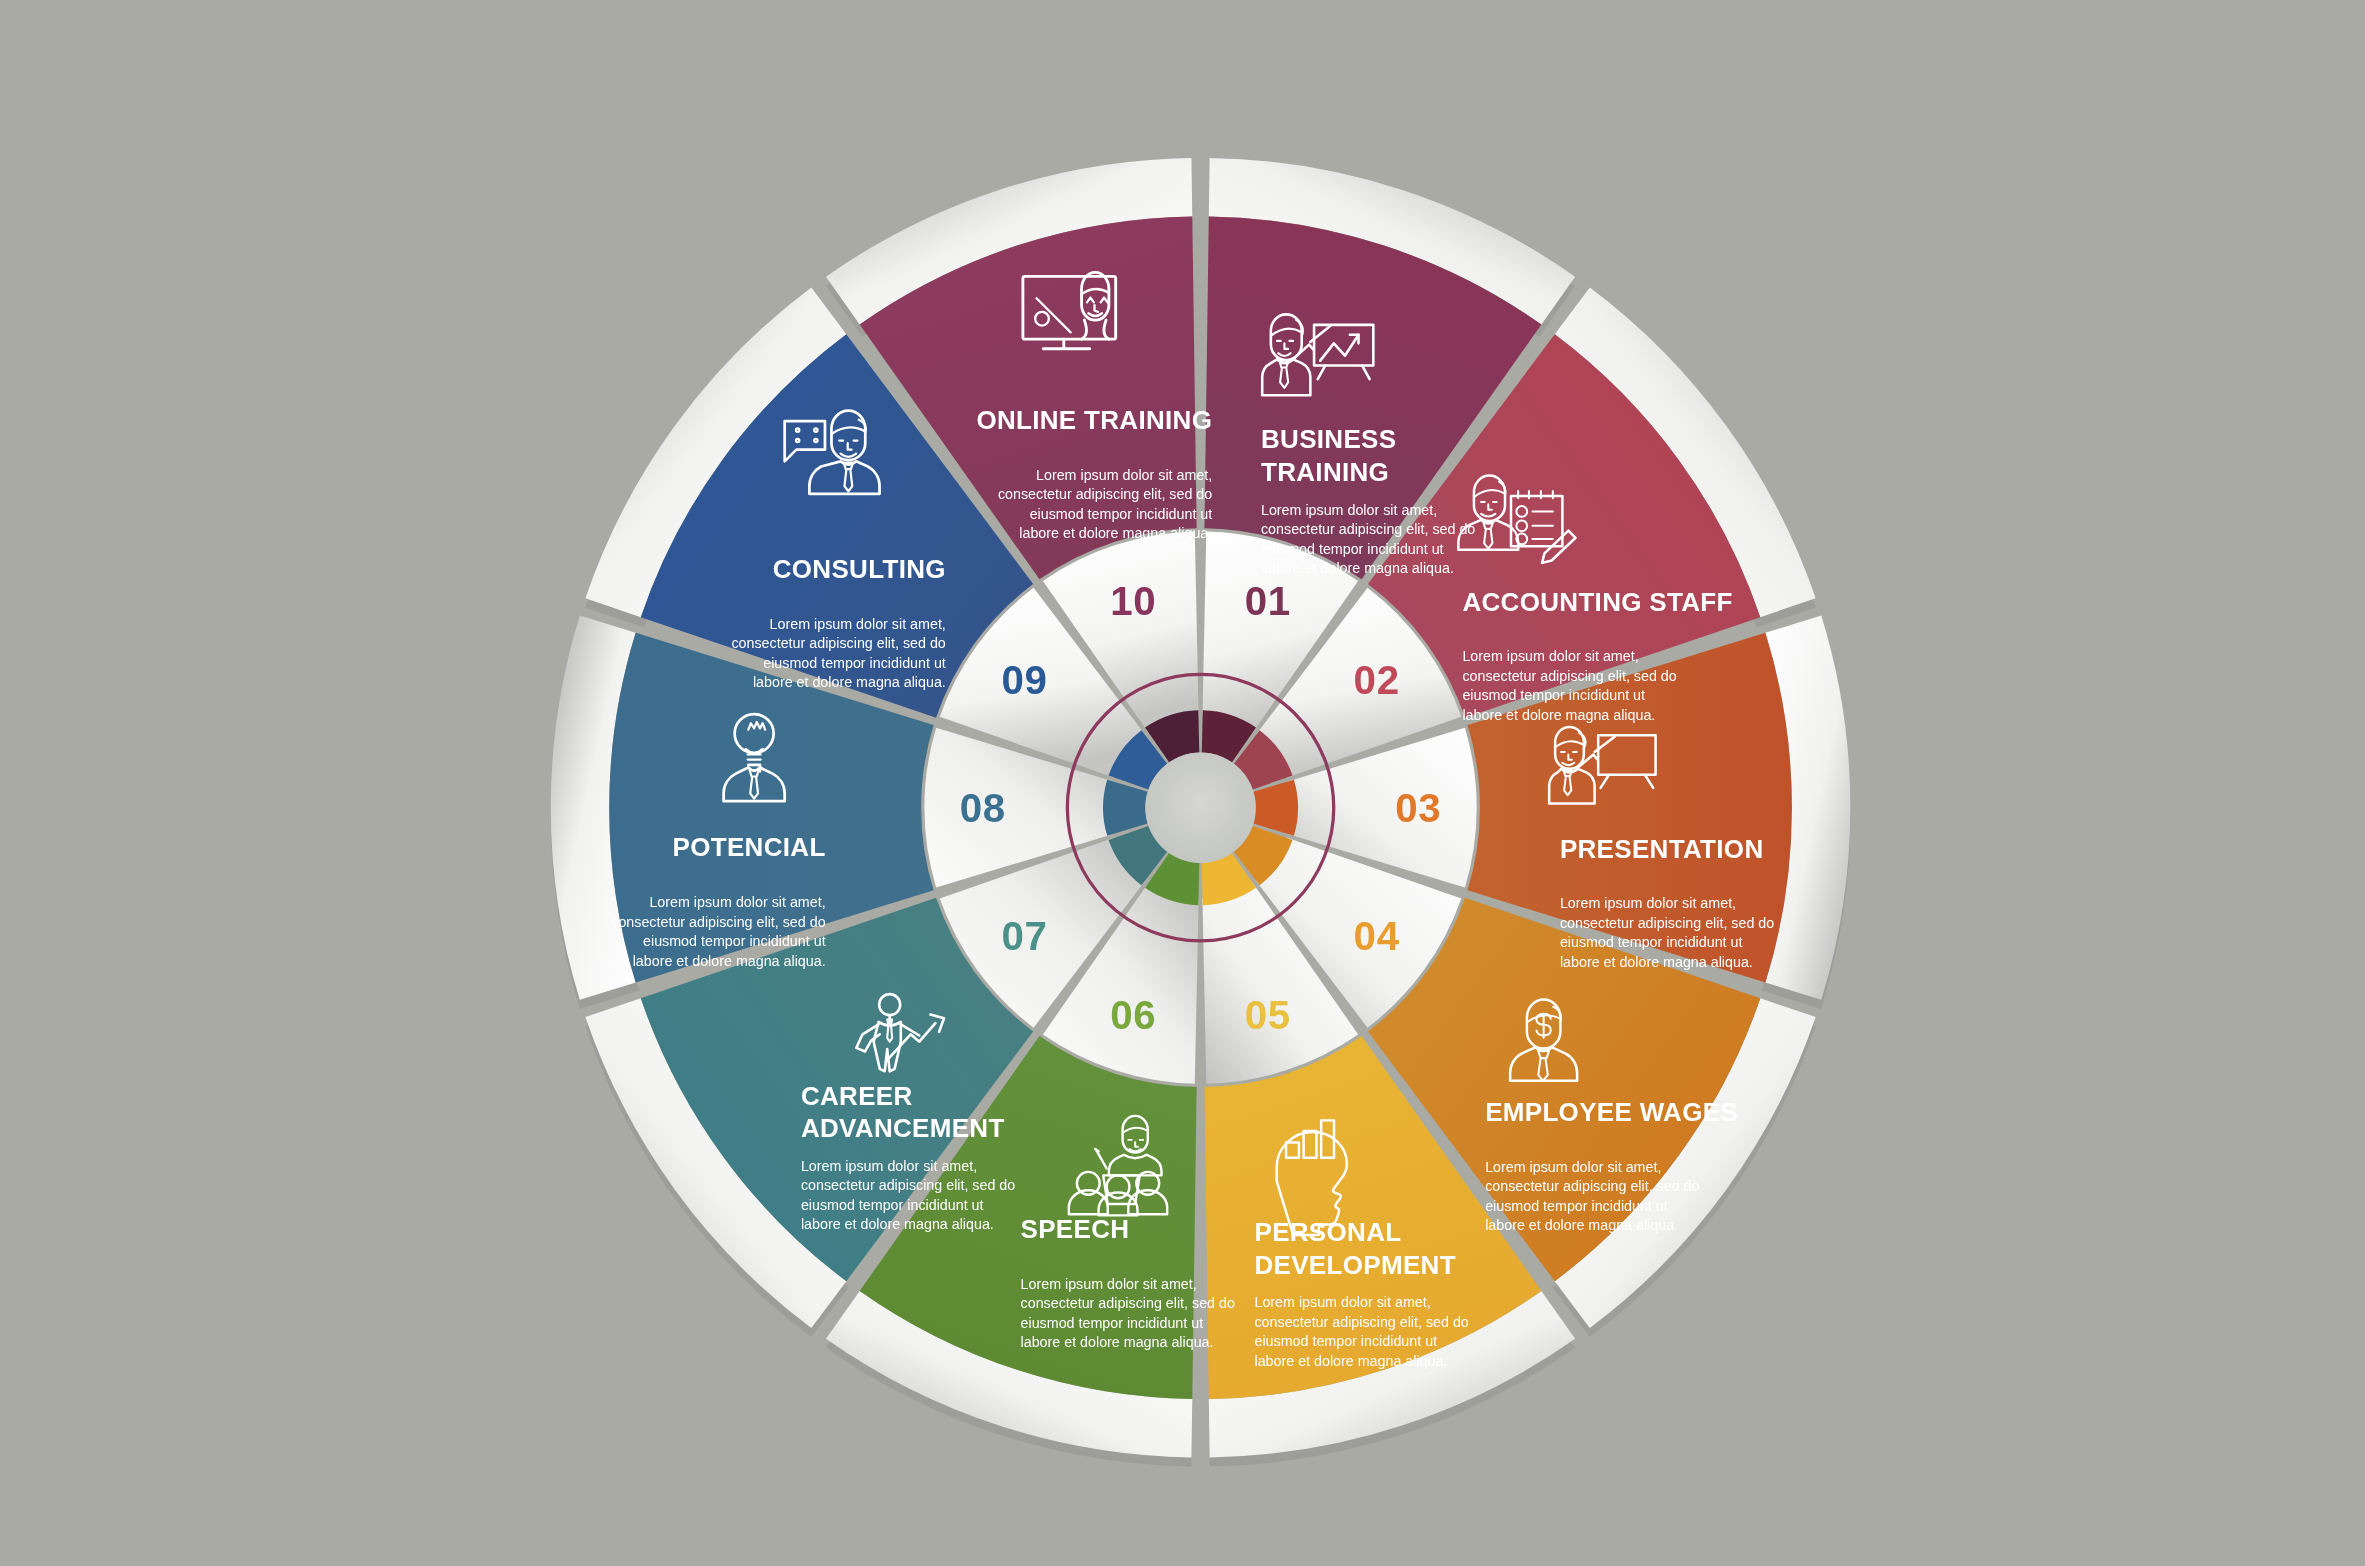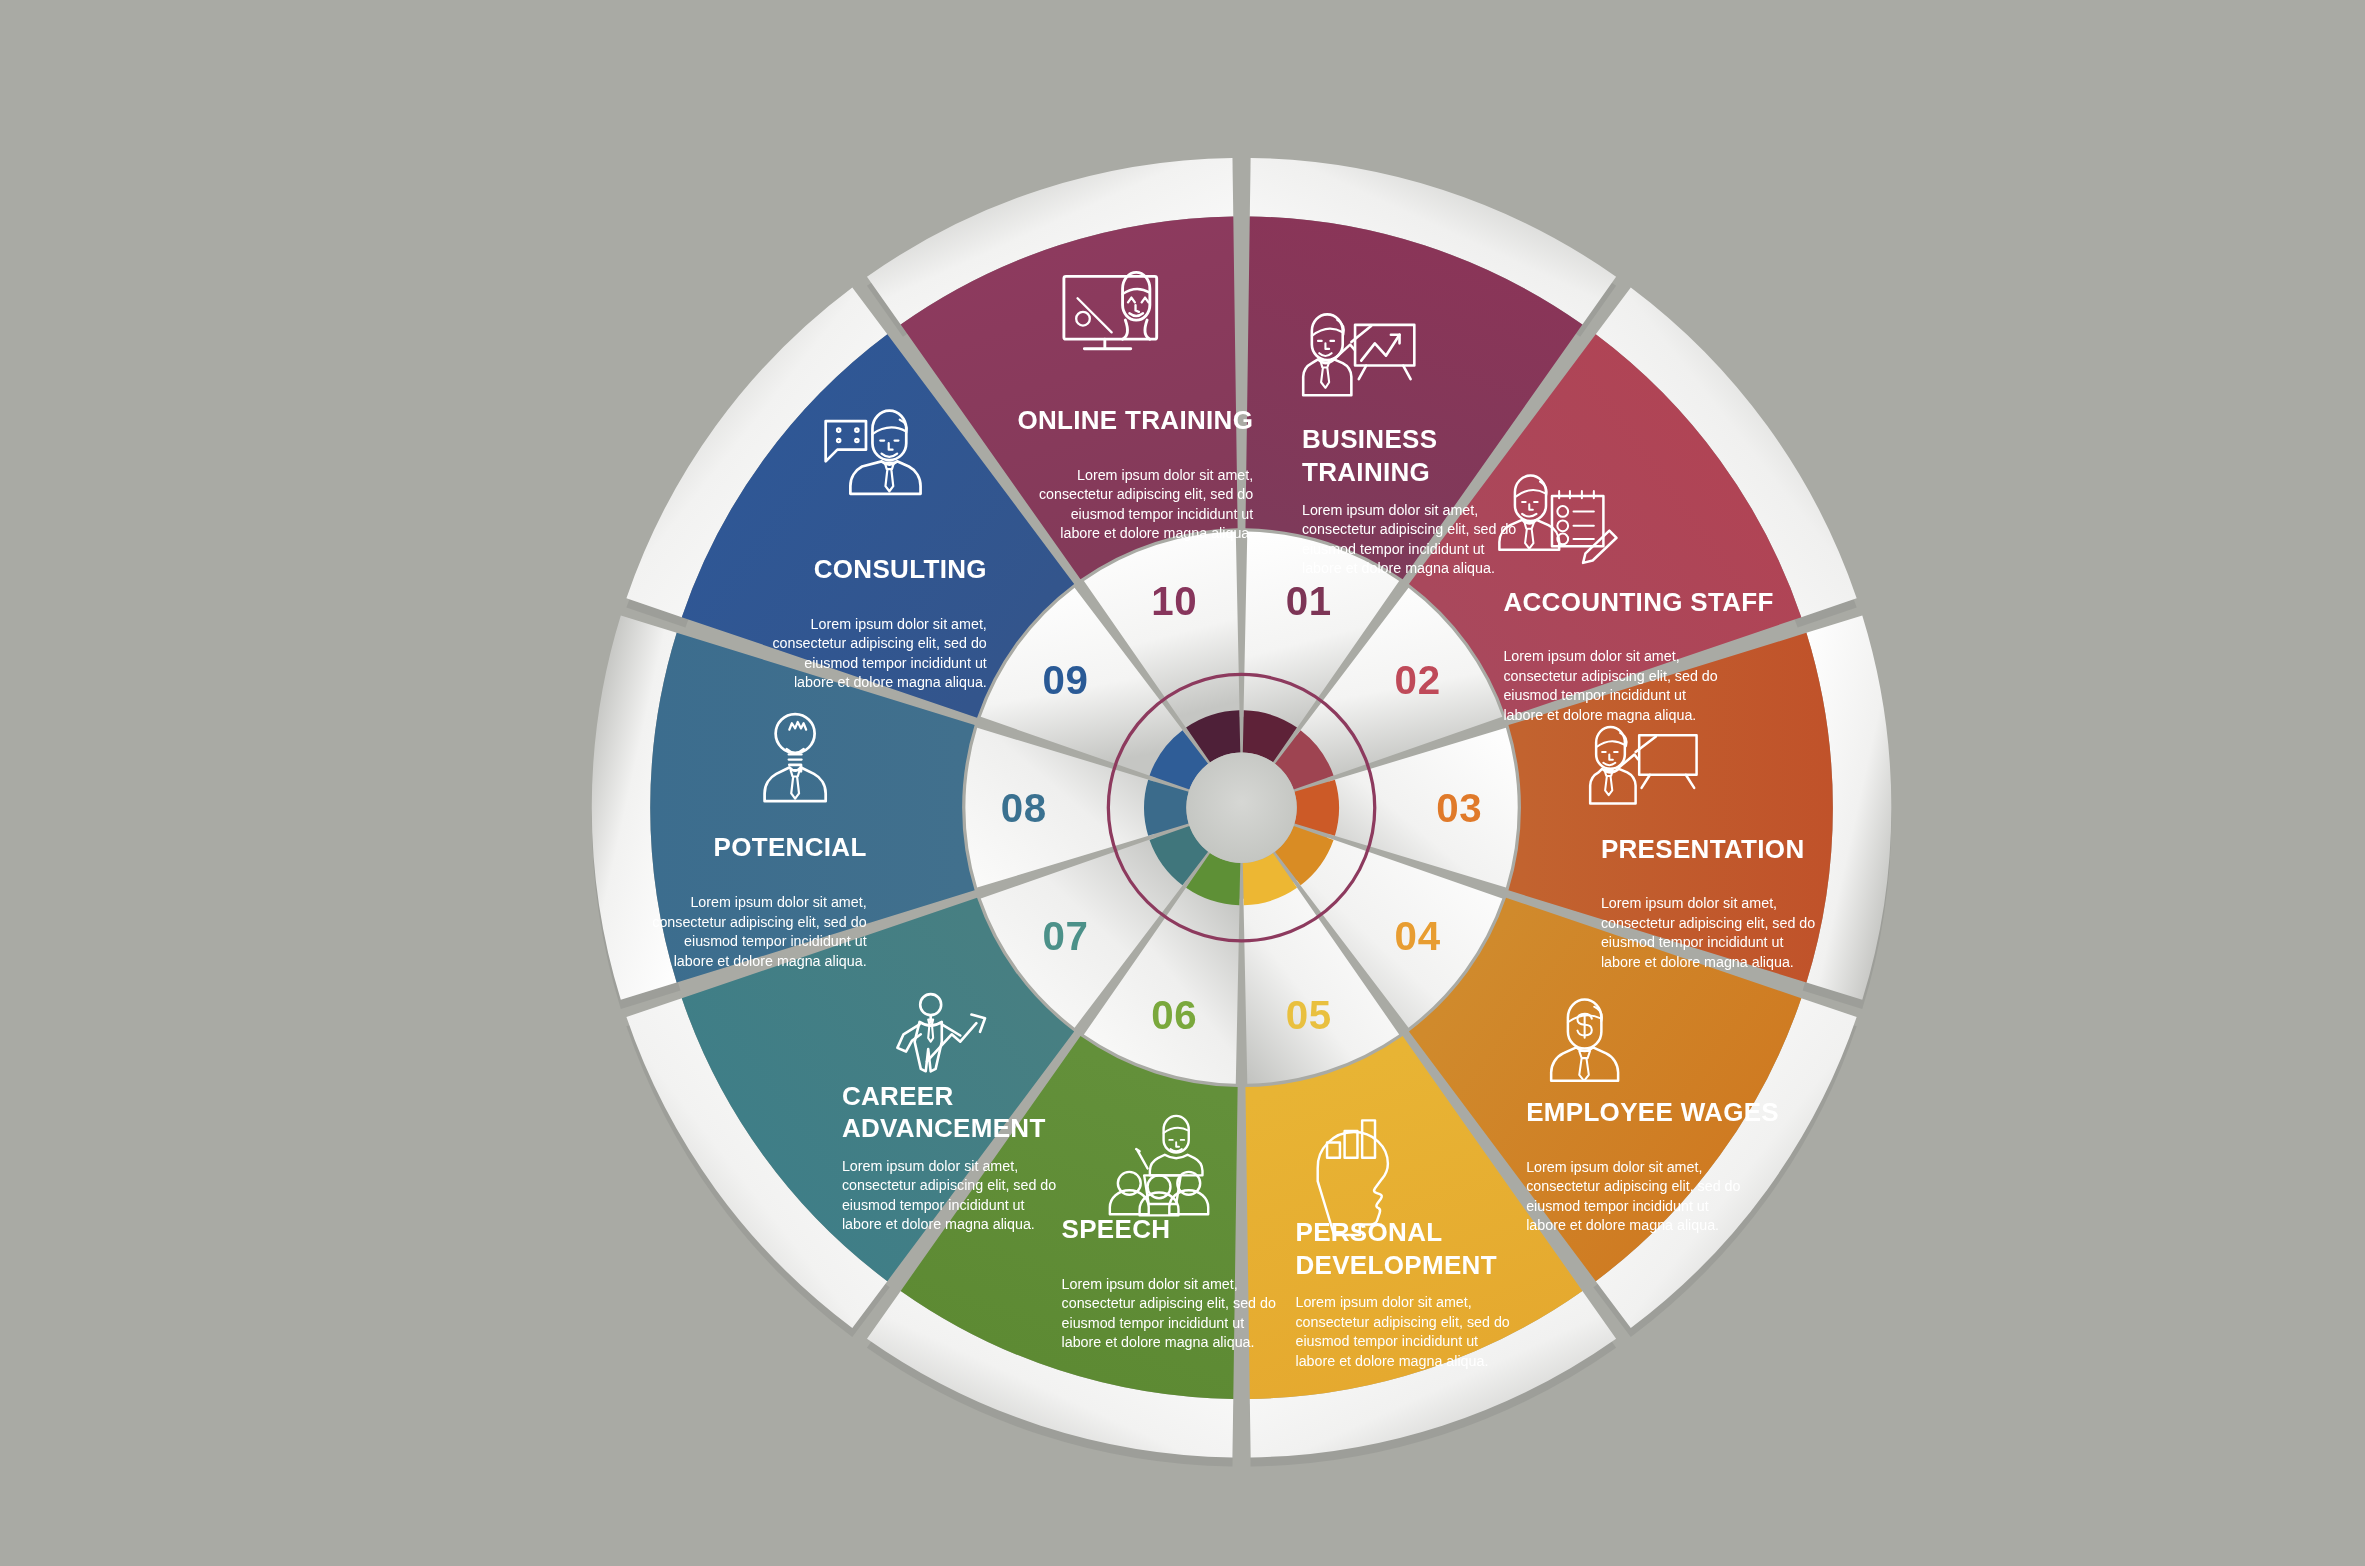--- a/index.html
+++ b/index.html
@@ -3,21 +3,21 @@
 <meta charset="utf-8">
 <style>
   html,body{margin:0;padding:0;}
   body{
     width:2366px;height:1566px;
     background:#a9aaa4;
     font-family:"Liberation Sans", sans-serif;
     overflow:hidden;
     position:relative;
   }
-  #stage{position:absolute;inset:0;margin-left:41px;}
+  #stage{position:absolute;inset:0;}
   #wheel{position:absolute;left:0;top:0;width:2366px;height:1566px;}
 
   .seg-title{
     fill:#ffffff;
     font-family:"Liberation Sans", sans-serif;
     font-weight:bold;
     font-size:40px;
     letter-spacing:0.5px;
   }
   .seg-body{

